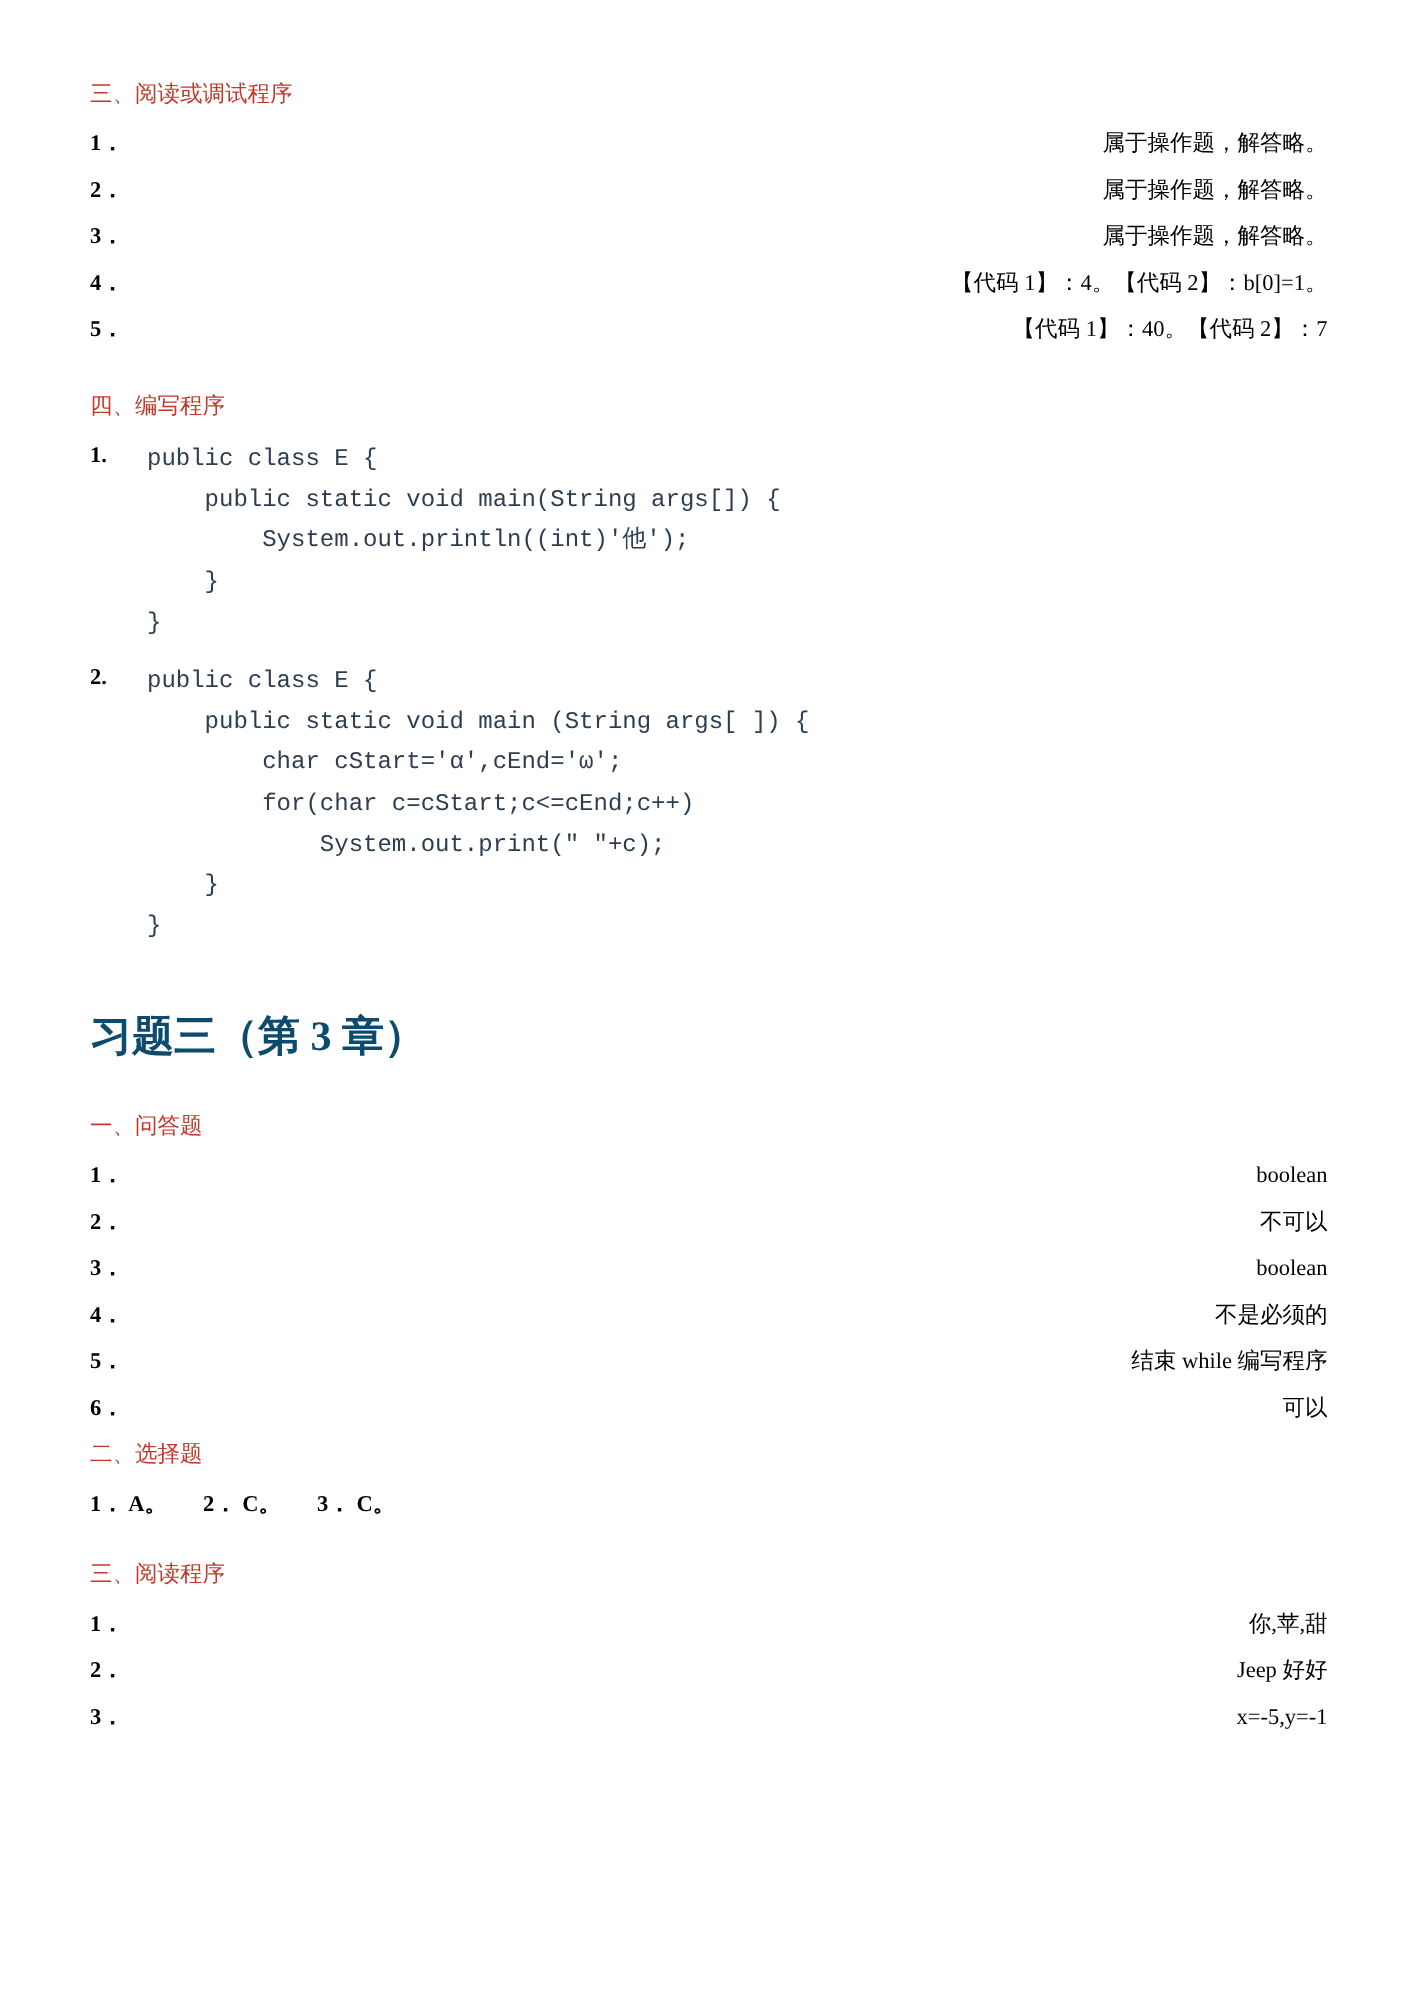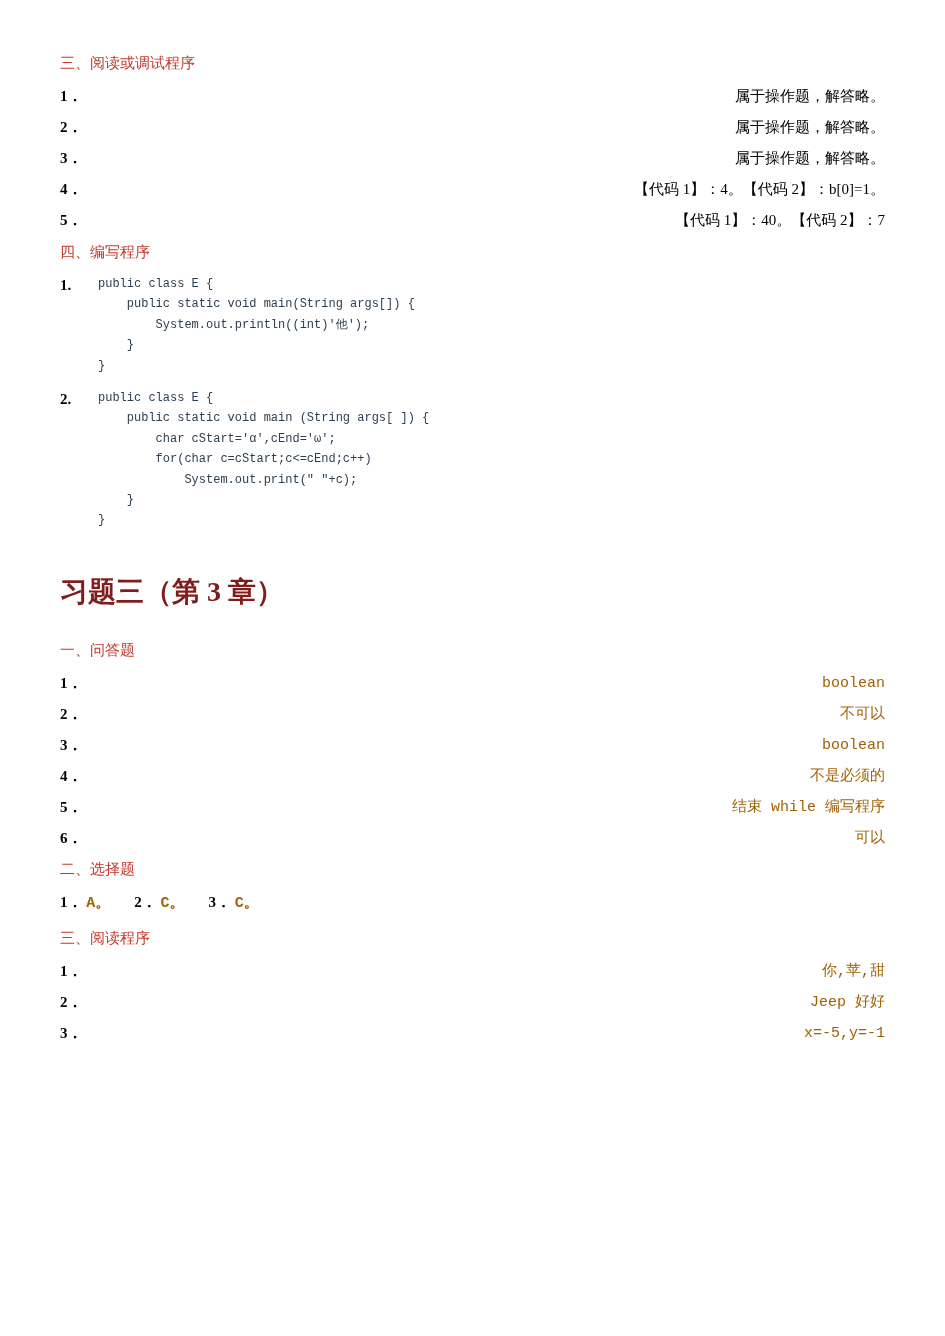--- a/index.html
+++ b/index.html
@@ -25,41 +25,40 @@
       display: flex;
       align-items: flex-start;
       margin-bottom: 4px;
     }
     .num-label {
       font-weight: bold;
       min-width: 28px;
       color: #000;
     }
     .answer-text {
-      color: #a16207;
-      font-family: Liberation Mono, monospace;
+      color: #000000;
     }
     .code-block {
       font-family: "Courier New", Consolas, monospace;
-      font-size: 12px;
+      font-size: 16px;
       color: #2c3e50;
       margin-left: 40px;
       margin-top: 2px;
       line-height: 1.7;
     }
     .code-line {
       display: block;
       white-space: pre;
     }
     .chapter-title {
       font-size: 28px;
       font-weight: bold;
       margin-top: 36px;
       margin-bottom: 20px;
-      color: #7f1d1d;
+      color: #0c4a6e;
     }
     .choice-row {
       display: flex;
       gap: 24px;
       margin-bottom: 6px;
     }
     .choice-item {
       font-weight: bold;
     }
     .section-gap {
@@ -98,21 +97,21 @@
     <span class="num-label">4．</span>
     <span class="item-content">【代码 1】：4。【代码 2】：b[0]=1。</span>
   </div>
 
   <div class="numbered-item">
     <span class="num-label">5．</span>
     <span class="item-content">【代码 1】：40。【代码 2】：7</span>
   </div>
 </div>
 
-<div class="section-heading" style="margin-top:5px;">
+<div class="section-heading" style="margin-top:24px;">
   <span>四、编写程序</span>
 </div>
 
 <div class="numbered-item" style="align-items: flex-start; margin-bottom: 10px;">
   <span class="num-label">1.</span>
   <div class="code-block" style="margin-left:10px;">
     <span class="code-line">public class E {</span>
     <span class="code-line">    public static void main(String args[]) {</span>
     <span class="code-line">        System.out.println((int)'他');</span>
     <span class="code-line">    }</span>
@@ -165,21 +164,21 @@
   <div class="numbered-item">
     <span class="num-label">6．</span>
     <span class="item-content answer-text">可以</span>
   </div>
 </div>
 
 <div class="section-heading section-gap">
   <span>二、选择题</span>
 </div>
 
-<div class="choice-row" style="margin-bottom:8px;align-items:flex-end;">
+<div class="choice-row" style="margin-bottom:20px;align-items:flex-end;">
   <span class="choice-item">
     <span>1．</span>
     <span class="answer-text">A。</span>
   </span>
   <span class="choice-item">
     <span>2．</span>
     <span class="answer-text">C。</span>
   </span>
   <span class="choice-item">
     <span>3．</span>

